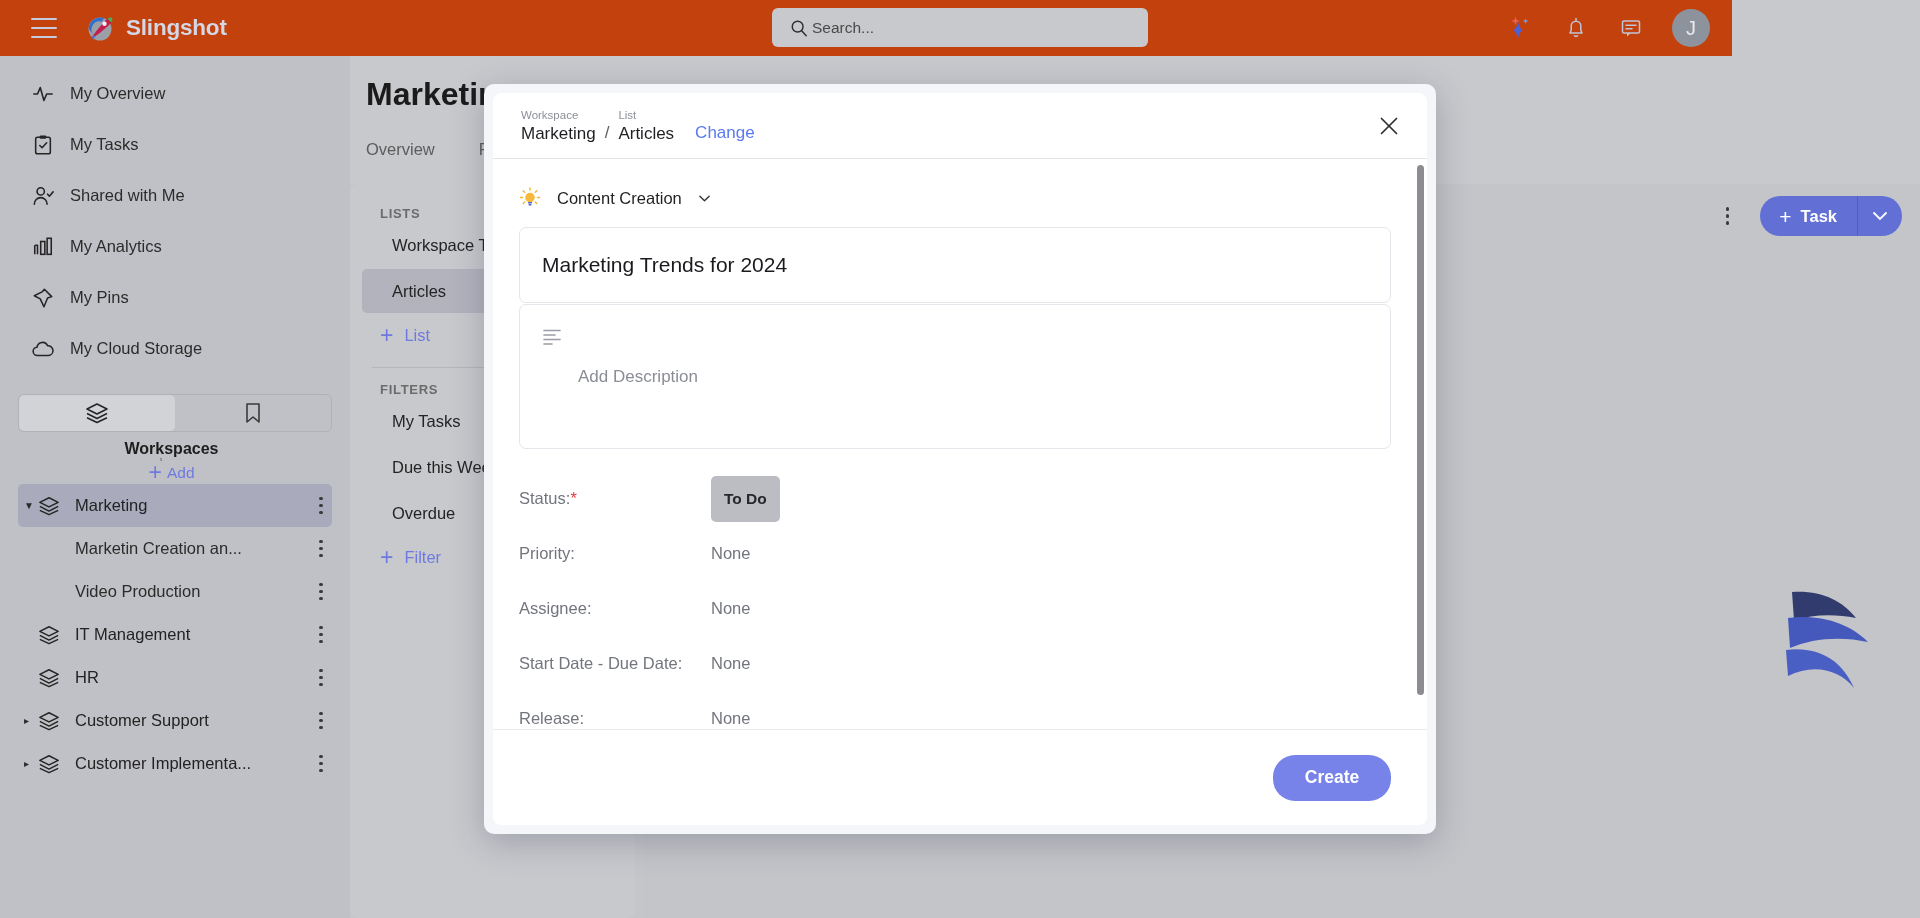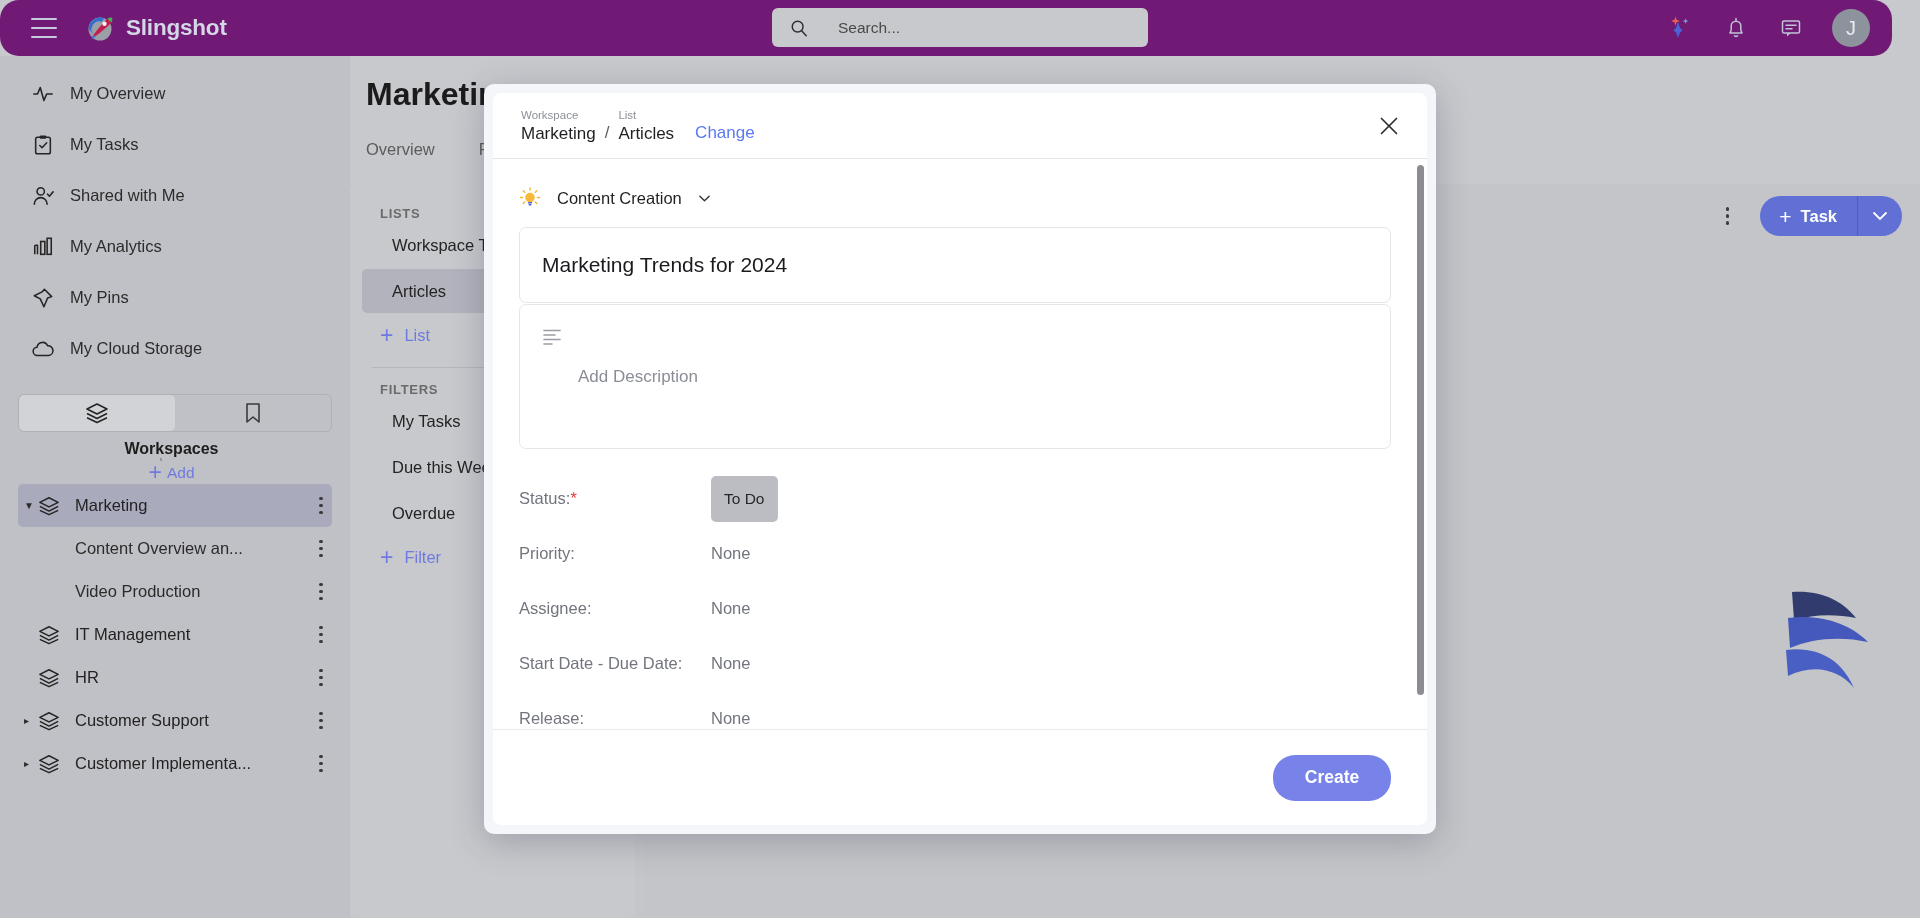--- a/index.html
+++ b/index.html
@@ -6,42 +6,41 @@
   html, body {
     width: 1920px; height: 918px;
     font-family: "Liberation Sans", sans-serif;
     overflow: hidden;
     background: #c8c9cd;
   }
 
   
   .topbar {
     position: absolute; top: 0; left: 0;
-    width: 1892px; height: 56px;
-    background: #701a75;
+    width: 1732px; height: 56px;
+    background: #c2410c;
     display: flex; align-items: center;
     z-index: 50;
-    border-radius: 19px;
   }
   .hamburger {
     margin-left: 31px; width: 26px; height: 20px;
     display: flex; flex-direction: column; justify-content: space-between;
     cursor: pointer;
   }
   .hamburger span { display: block; height: 2px; background: #c7cade; border-radius: 1px; }
   .brand { display: flex; align-items: center; margin-left: 28px; gap: 11px; }
   .brand-logo { width: 30px; height: 30px; position: relative; }
   .brand-name {
     color: #d4d7e6; font-size: 22.5px; font-weight: bold; letter-spacing: -0.2px;
   }
   .searchwrap {
     position: absolute; left: 772px; top: 8px;
     width: 376px; height: 39px;
     background: #c8c9cd; border-radius: 6px;
-    display: flex; align-items: center; gap: 30px; padding-left: 18px;
+    display: flex; align-items: center; gap: 4px; padding-left: 18px;
   }
   .searchwrap .sicon { width: 18px; height: 18px; flex: none; }
   .search-input {
     border: none; outline: none; background: transparent;
     font-family: "Liberation Sans", sans-serif; font-size: 15.5px;
     color: #3a3a3a; width: 310px;
   }
   .search-input::placeholder { color: #4a4a4a; }
   .topright {
     position: absolute; right: 22px; top: 0; height: 56px;
@@ -196,21 +195,21 @@
     font-size: 17px; color: #1a1b1e;
   }
   .descbox input::placeholder { color: #8a8d95; }
 
   .fields { margin-top: 22px; }
   .frow { display: flex; align-items: center; height: 55px; }
   .flabel { width: 192px; font-size: 16.5px; color: #72757d; }
   .flabel .req { color: #e53b3b; }
   .fvalue { font-size: 16.5px; color: #72757d; cursor: pointer; }
   .statuschip {
-    background: #bcbdc2; color: #26272b; font-size: 15.5px; font-weight: normal;
+    background: #bcbdc2; color: #26272b; font-size: 15.5px; font-weight: bold;
     padding: 14px 13px; border-radius: 5px; cursor: pointer;
   }
 
   .mscrollbar { position: absolute; right: 3px; top: 6px; width: 7px; height: 530px;
                 background: #8c8d92; border-radius: 4px; }
   .mfoot {
     height: 96px; margin: 0 9px 9px 9px; background: #fff;
     border-radius: 0 0 8px 8px; border-top: 1px solid #e8eaee;
     display: flex; align-items: center; justify-content: flex-end; padding-right: 36px;
   }
@@ -420,21 +419,21 @@
     </svg>
     <span class="wsname">Marketing</span>
     <div class="kebab">
         <i></i>
         <i></i>
         <i></i>
       </div>
   </div>
 
   <div class="wssub">
-    <span class="wsname">Content Overview an...</span>
+    <span class="wsname">Marketin Creation an...</span>
     <div class="kebab">
         <i></i>
         <i></i>
         <i></i>
       </div>
   </div>
 
   <div class="wssub">
     <span class="wsname">Video Production</span>
     <div class="kebab">

